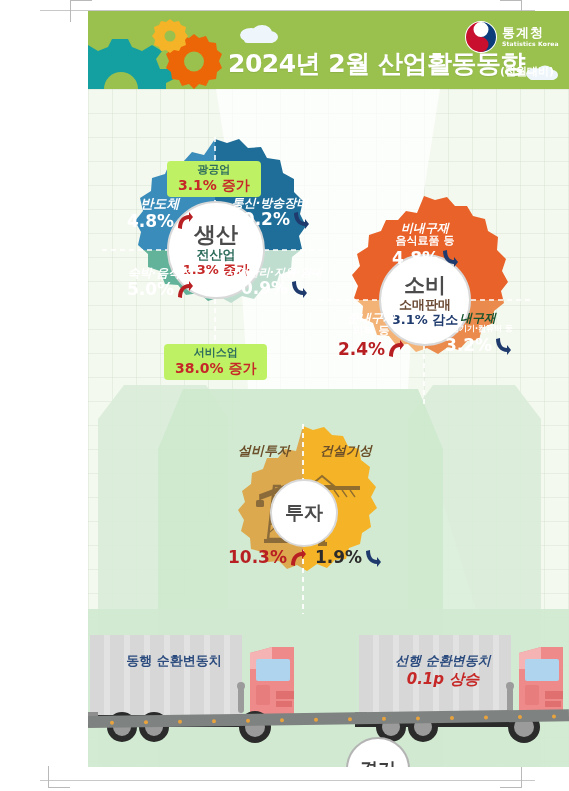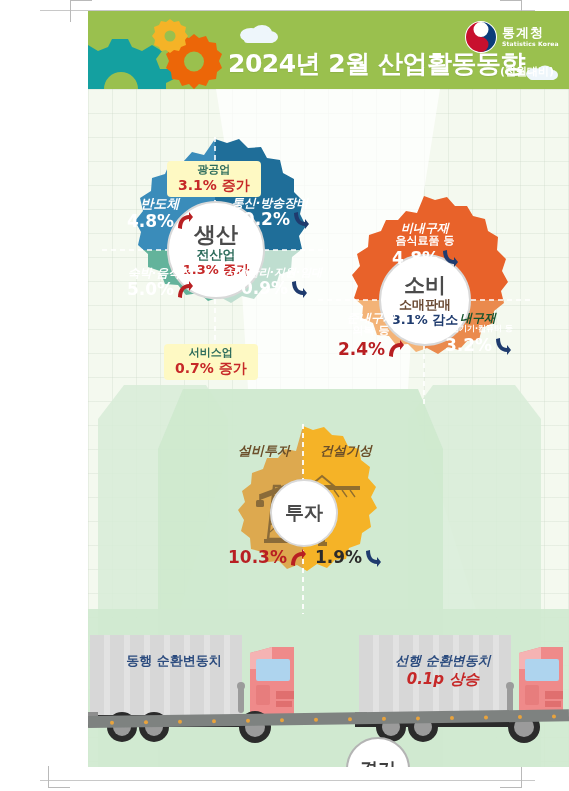--- a/index.html
+++ b/index.html
@@ -92,21 +92,21 @@
   .lab .lrow  { display: flex; align-items: center; justify-content: center; gap: 1px; }
   .lab .lval  { font-weight: bold; }
 
   
   .arw { display: inline-block; width: 18px; height: 18px; }
   .arw svg { display: block; }
 
   
   .chip {
     position: absolute;
-    background: #fef9c3;
+    background: #bef264;
     border-radius: 4px;
     padding: 3px 11px 4px;
     text-align: center;
     white-space: nowrap;
     line-height: 1.15;
   }
   .chip .ctop { display: block; color: #2f6d5d; font-size: 11px; font-weight: bold; }
   .chip .cval { display: block; color: #c62828; font-size: 14px; font-weight: bold; }
 
   
@@ -288,21 +288,21 @@
       </div>
     </div>
 
     <div class="chip" style="left:79px; top:72px;">
       <span class="ctop">광공업</span>
       <span class="cval">3.1% 증가</span>
     </div>
 
     <div class="chip" style="left:76px; top:255px;">
       <span class="ctop">서비스업</span>
-      <span class="cval">0.7% 증가</span>
+      <span class="cval">38.0% 증가</span>
     </div>
 
     <div class="wheel" style="left:230px; top:105px; width:212px; height:212px;">
       <svg width="212" height="212" viewBox="0 0 212 212">
         <defs>
           <clipPath id="clipCons">
             <path d="M106 2 L117 6 L129 3 L137 12 L149 12 L155 22 L167 25 L170 37 L180 43 L179 56
                      L188 65 L184 77 L190 88 L183 97 L186 109 L176 117 L175 129 L164 134 L161 146
                      L149 147 L141 156 L130 153 L120 160 L109 154 L98 158 L90 150 L78 151 L71 142
                      L59 141 L55 129 L44 124 L45 112 L36 104 L40 92 L34 81 L42 72 L39 60 L50 53

